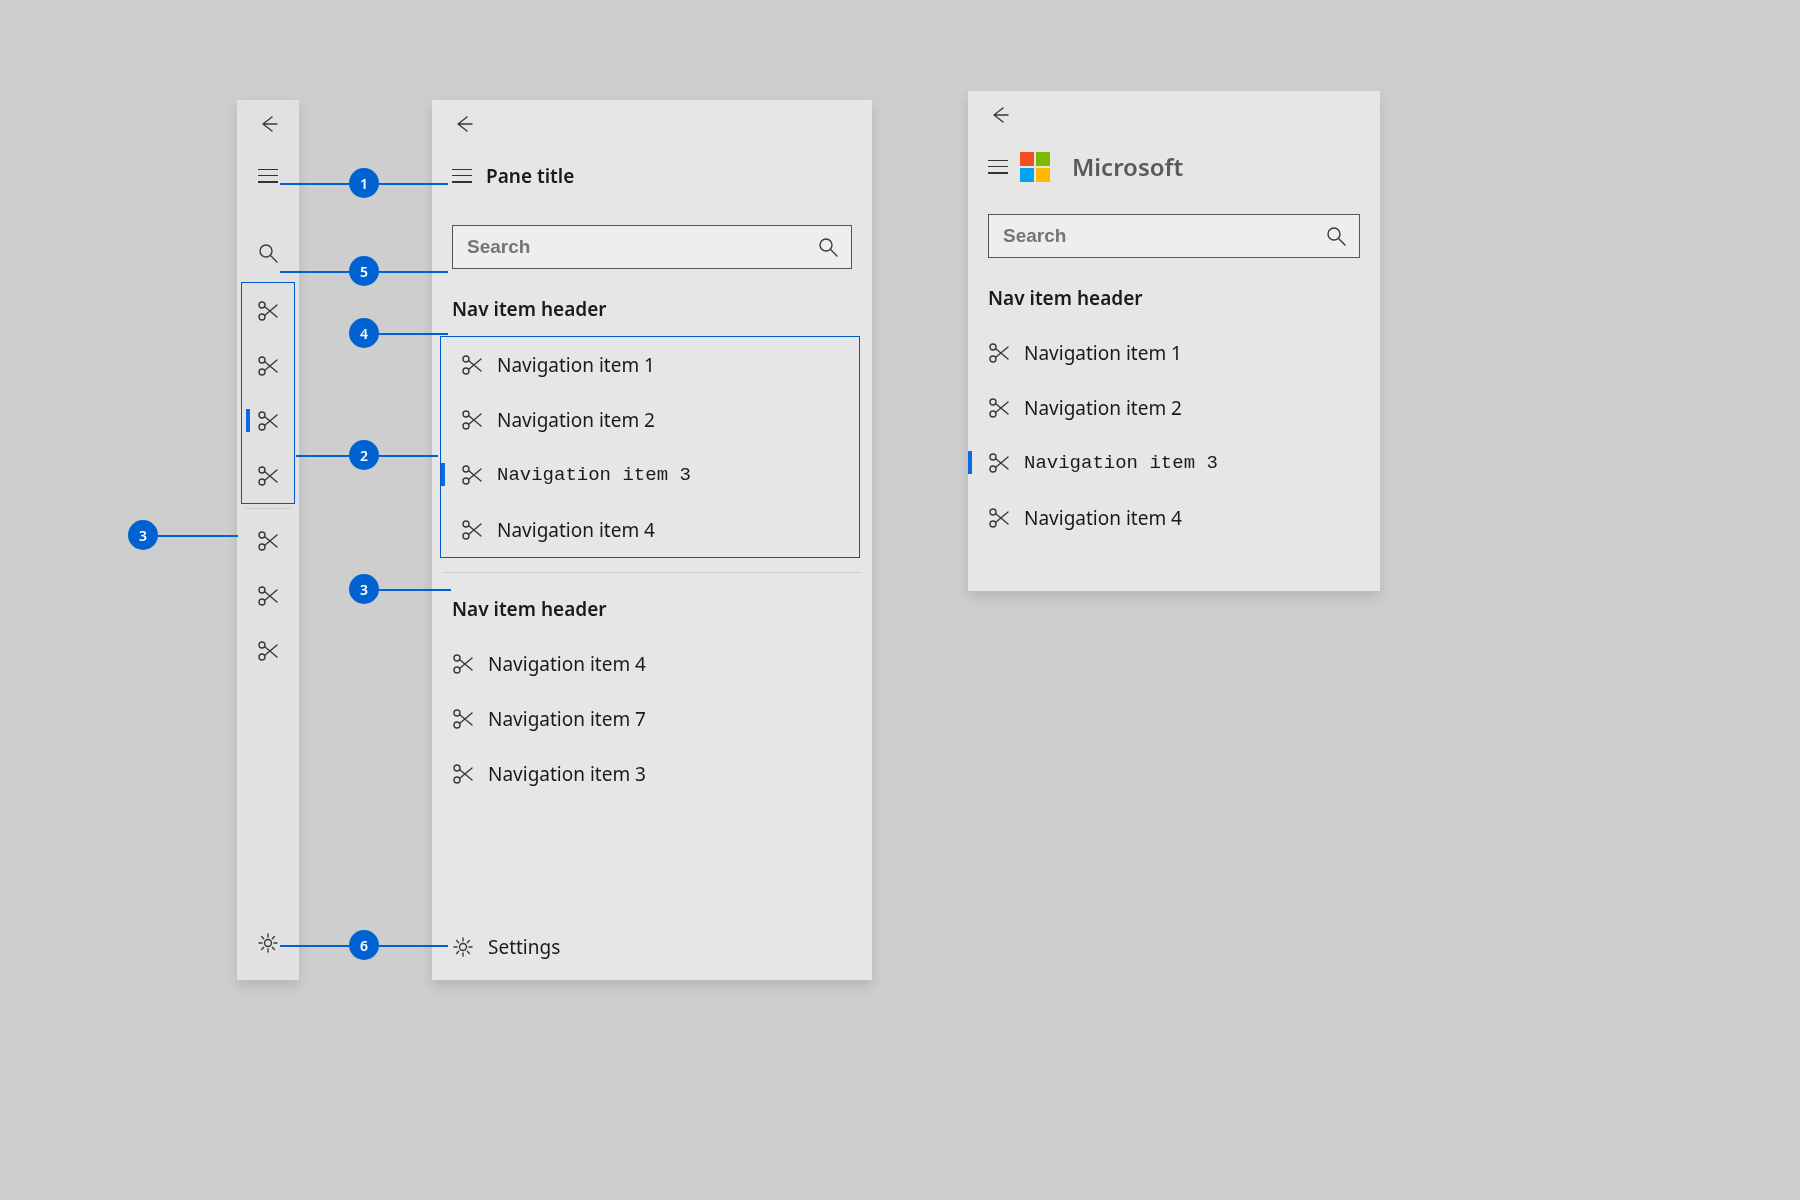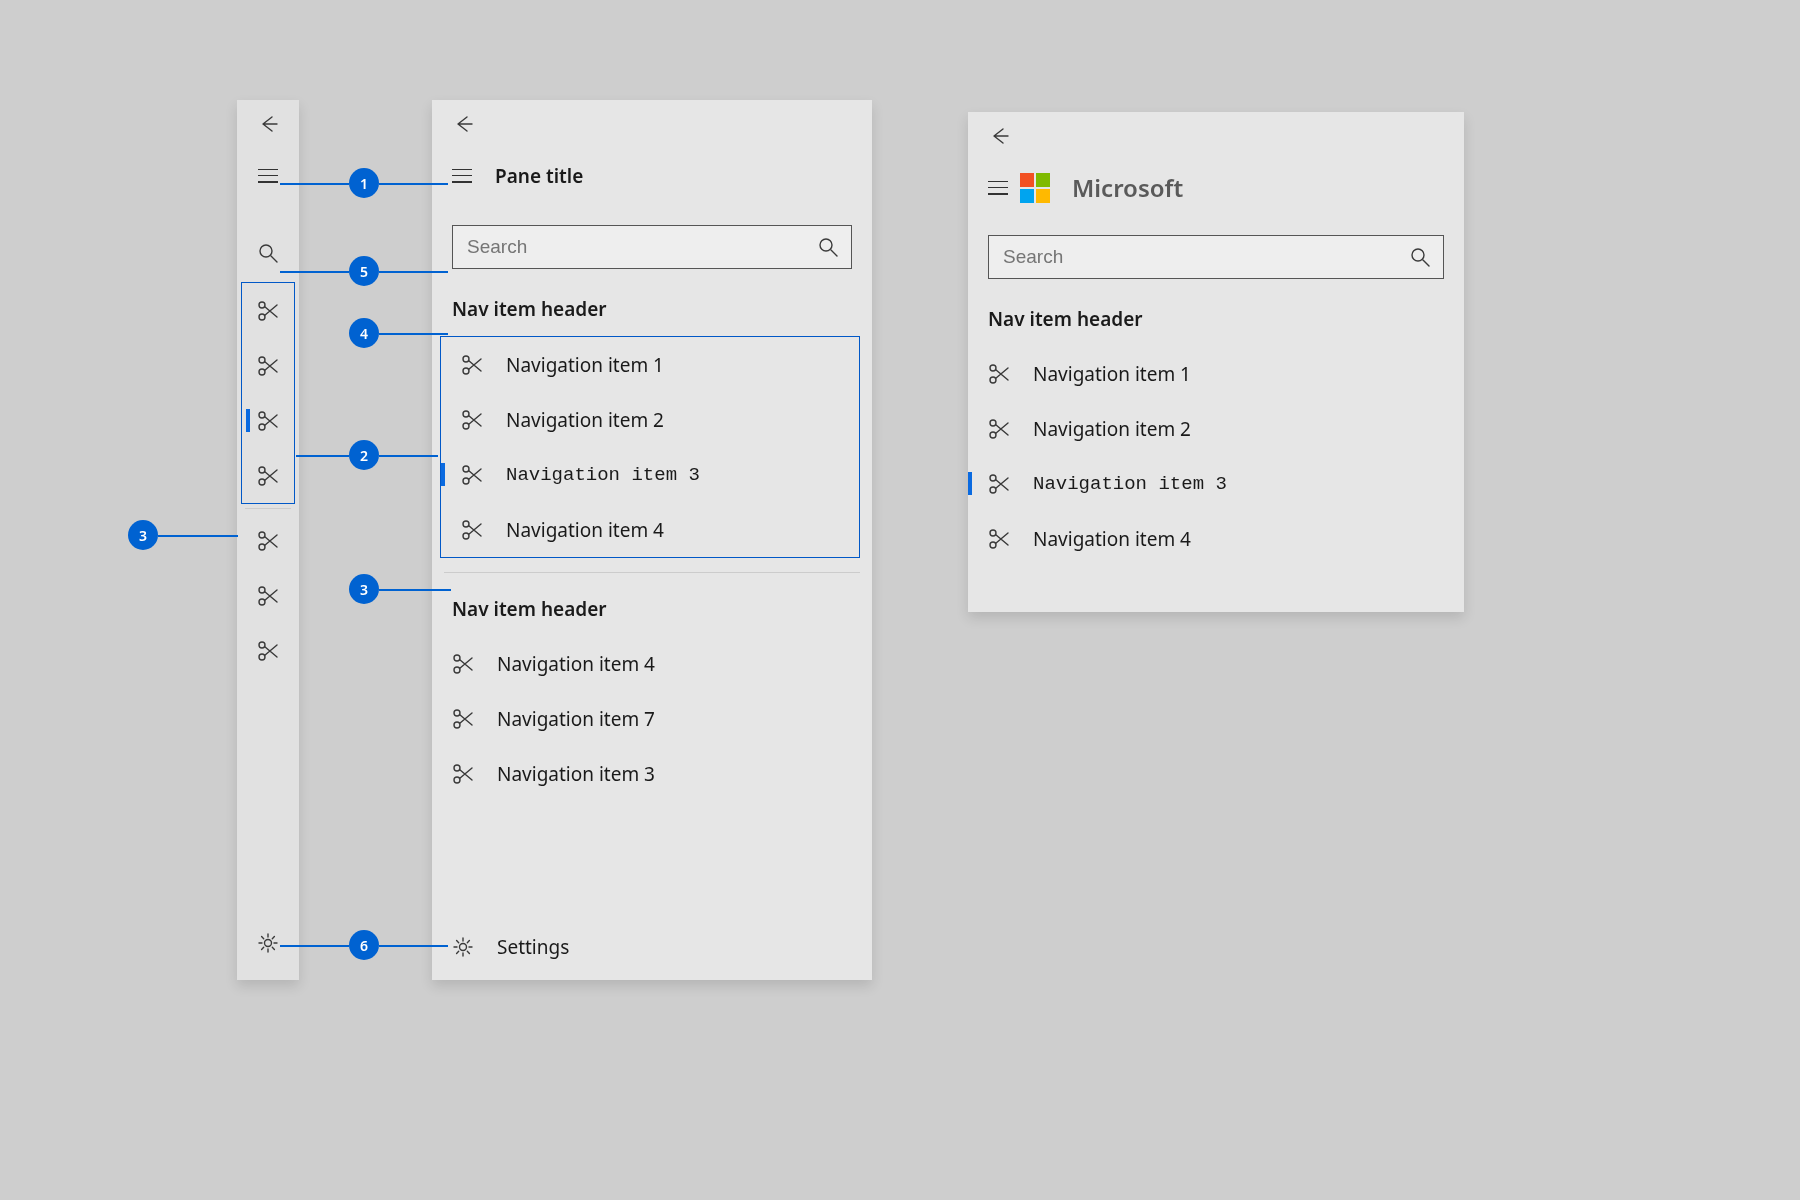--- a/index.html
+++ b/index.html
@@ -30,46 +30,46 @@
     background: #e1e1e1;
   }
   .expanded {
     left: 432px;
     top: 100px;
     width: 440px;
     height: 880px;
   }
   .branded {
     left: 968px;
-    top: 112px;
-    width: 496px;
+    top: 91px;
+    width: 412px;
     height: 500px;
   }
   .row {
     display: flex;
     align-items: center;
     height: 55px;
     padding-left: 20px;
-    gap: 23px;
+    gap: 14px;
     font-size: 19px;
   }
   .row.header-row { font-weight: 600; }
   .compact .row { padding-left: 0; justify-content: center; }
   .icon { display:inline-flex; align-items:center; justify-content:center; width:22px; height:22px; }
   .icon svg { width:22px; height:22px; stroke:#3a3a3a; stroke-width:1.4; fill:none; stroke-linecap:round; stroke-linejoin:round; }
   .hamburger { width:20px; height:14px; display:flex; flex-direction:column; justify-content:space-between; }
   .hamburger span { display:block; height:1.6px; background:#333; }
   .sep { height:1px; background:#ccc; margin:8px 12px; }
   .compact .sep { margin:4px 8px; }
   .blue-box { border:1.5px solid #0158c7; }
   .sel-mark { position:relative;font-family:Liberation Mono, monospace; }
   .sel-mark::before { content:""; position:absolute; left:0; top:16px; bottom:16px; width:4px; background:#0a6ae0; }
   .compact .sel-mark::before { left:4px; }
   .searchbox { margin:4px 20px 12px 20px; height:42px; border:1.5px solid #555; display:flex; align-items:center; padding:0 12px; background:#eee; }
-  .searchbox input { flex:1; border:none; background:transparent; font-size:19px; color:#000000; outline:none; }
+  .searchbox input { flex:1; border:none; background:transparent; font-size:19px; color:#000000; outline:none;font-weight:bold; }
   .callout {
     position:absolute;
     width:30px; height:30px;
     background:#0062d1;
     color:#fff;
     border-radius:50%;
     display:flex; align-items:center; justify-content:center;
     font-size:14px; font-weight:600;
     z-index:50;
   }

